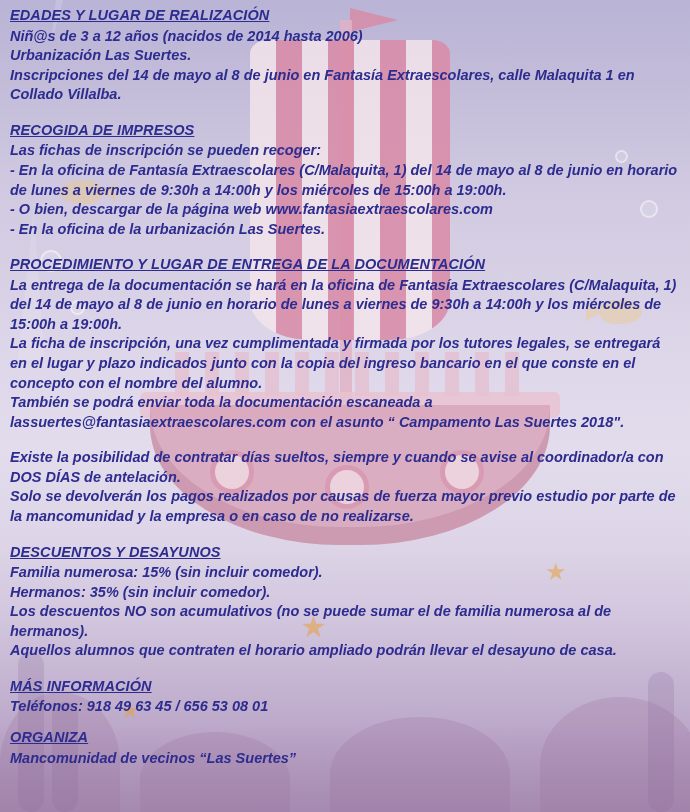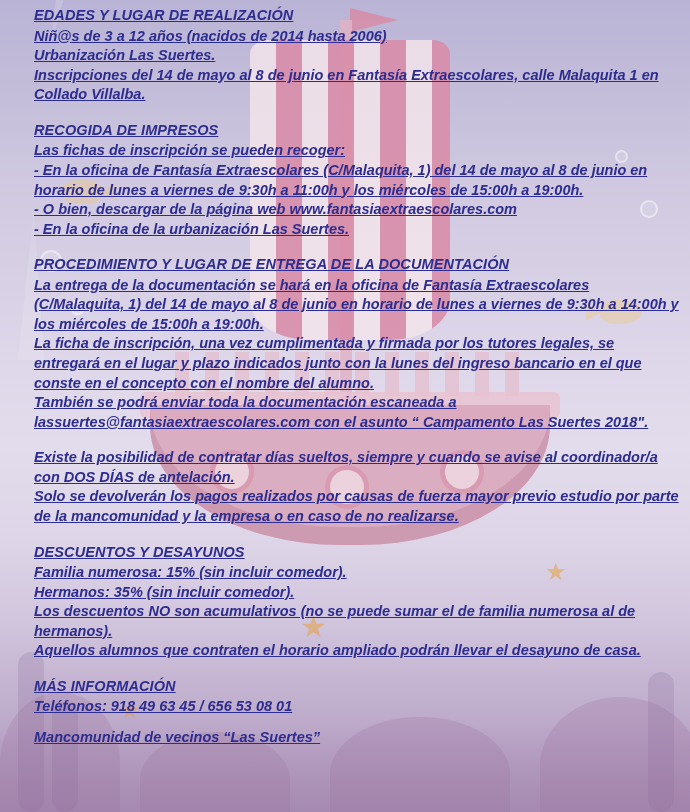--- a/index.html
+++ b/index.html
@@ -142,29 +142,29 @@
     position:relative;
     z-index:5;
     padding: 6px 10px 0 10px;
     color:#2d2c8f;
     font-weight:700;
     font-style:italic;
     font-size:14.5px;
     line-height:1.35;
     font-family:"Liberation Sans", sans-serif;
   }
-  .sec { margin-bottom:2px;margin-left:24px; }
+  .sec { margin-bottom:2px; }
   .sec-title {
     text-decoration:underline;
     font-weight:700;
     font-style:italic;
     margin-bottom:1px;
     letter-spacing:.1px;
   }
-  .line { margin:0;text-decoration:underline; }
+  .line { margin:0; }
   .gap { height:14px; }
   .gap-sm { height:9px; }
 </style>
 </head>
 <body>
 
 <div class="poster">
 
   <div class="bg-layer">
     <div class="sunrays"></div>
@@ -209,31 +209,31 @@
       <p class="line">Niñ@s de 3 a 12 años (nacidos de 2014 hasta 2006)</p>
       <p class="line">Urbanización Las Suertes.</p>
       <p class="line">Inscripciones del 14 de mayo al 8 de junio en Fantasía Extraescolares, calle Malaquita 1 en Collado Villalba.</p>
     </div>
 
     <div class="gap"></div>
 
     <div class="sec">
       <div class="sec-title">RECOGIDA DE IMPRESOS</div>
       <p class="line">Las fichas de inscripción se pueden recoger:</p>
-      <p class="line">- En la oficina de Fantasía Extraescolares (C/Malaquita, 1) del 14 de mayo al 8 de junio en horario de lunes a viernes de 9:30h a 11:00h y los miércoles de 15:00h a 19:00h.</p>
+      <p class="line">- En la oficina de Fantasía Extraescolares (C/Malaquita, 1) del 14 de mayo al 8 de junio en horario de lunes a viernes de 9:30h a 14:00h y los miércoles de 15:00h a 19:00h.</p>
       <p class="line">- O bien, descargar de la página web www.fantasiaextraescolares.com</p>
       <p class="line">- En la oficina de la urbanización Las Suertes.</p>
     </div>
 
     <div class="gap"></div>
 
     <div class="sec">
       <div class="sec-title">PROCEDIMIENTO Y LUGAR DE ENTREGA DE LA DOCUMENTACIÓN</div>
       <p class="line">La entrega de la documentación se hará en la oficina de Fantasía Extraescolares (C/Malaquita, 1) del 14 de mayo al 8 de junio en horario de lunes a viernes de 9:30h a 14:00h y los miércoles de 15:00h a 19:00h.</p>
-      <p class="line">La ficha de inscripción, una vez cumplimentada y firmada por los tutores legales, se entregará en el lugar y plazo indicados junto con la lunes del ingreso bancario en el que conste en el concepto con el nombre del alumno.</p>
+      <p class="line">La ficha de inscripción, una vez cumplimentada y firmada por los tutores legales, se entregará en el lugar y plazo indicados junto con la copia del ingreso bancario en el que conste en el concepto con el nombre del alumno.</p>
       <p class="line">También se podrá enviar toda la documentación escaneada a lassuertes@fantasiaextraescolares.com con el asunto “ Campamento Las Suertes 2018".</p>
     </div>
 
     <div class="gap"></div>
 
     <div class="sec">
       <p class="line">Existe la posibilidad de contratar días sueltos, siempre y cuando se avise al coordinador/a con DOS DÍAS de antelación.</p>
       <p class="line">Solo se devolverán los pagos realizados por causas de fuerza mayor previo estudio por parte de la mancomunidad y la empresa o en caso de no realizarse.</p>
     </div>
 
@@ -250,17 +250,18 @@
     <div class="gap"></div>
 
     <div class="sec">
       <div class="sec-title">MÁS INFORMACIÓN</div>
       <p class="line">Teléfonos: 918 49 63 45 / 656 53 08 01</p>
     </div>
 
     <div class="gap-sm"></div>
 
     <div class="sec">
+      <div class="sec-title">ORGANIZA</div>
       <p class="line">Mancomunidad de vecinos “Las Suertes”</p>
     </div>
 
   </div>
 </div>
 
 </body></html>

